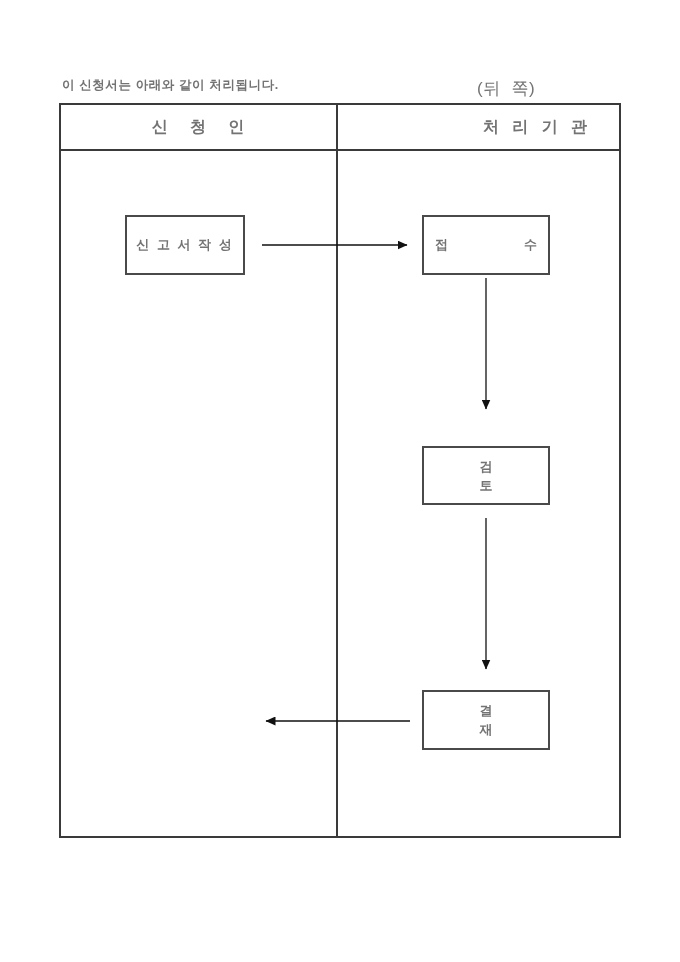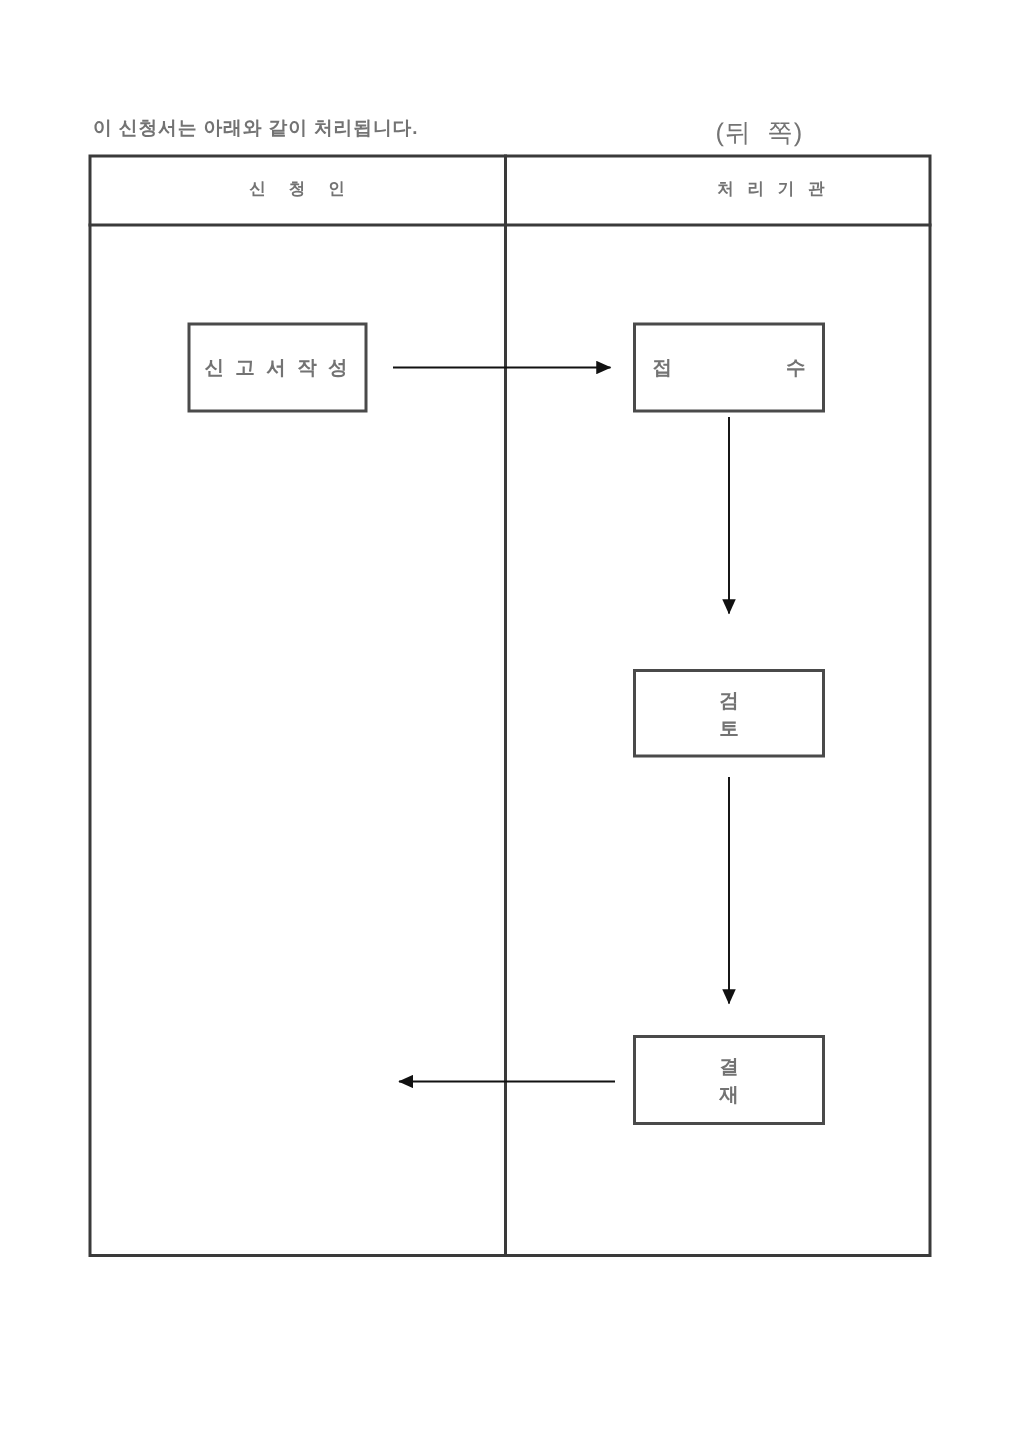--- a/index.html
+++ b/index.html
@@ -62,25 +62,25 @@
     width: 2px;
     height: 735px;
     background: #3a3a3a;
   }
   .hcell {
     position: absolute;
     top: 103px;
     height: 47px;
     line-height: 47px;
     text-align: center;
-    font-size: 11px;
+    font-size: 16px;
     font-weight: 600;
   }
   .hcell.left  { left: 59px;  width: 278px; }
-  .hcell.right { left: 331px; width: 284px; padding-left: 41px; }
+  .hcell.right { left: 352px; width: 284px; padding-left: 41px; }
 
   
   .fbox {
     position: absolute;
     border: 2px solid #4a4a4a;
     background: #ffffff;
     box-sizing: border-box;
     display: flex;
     align-items: center;
     justify-content: center;

